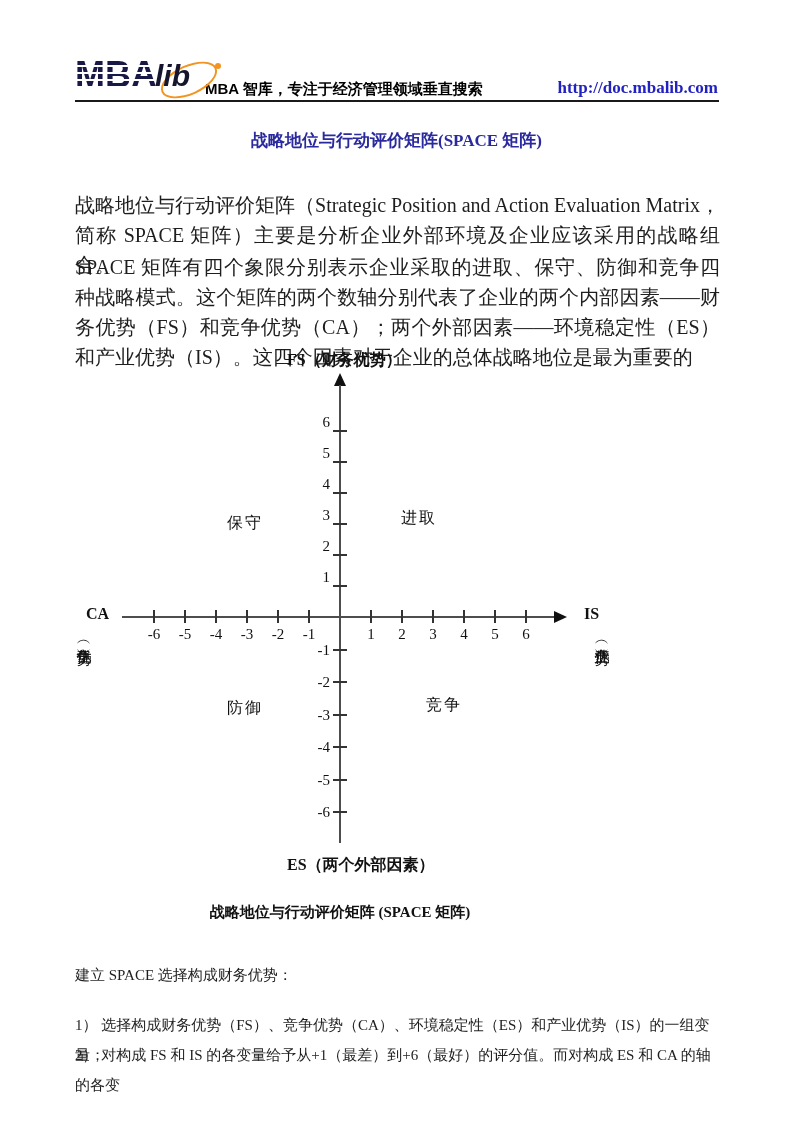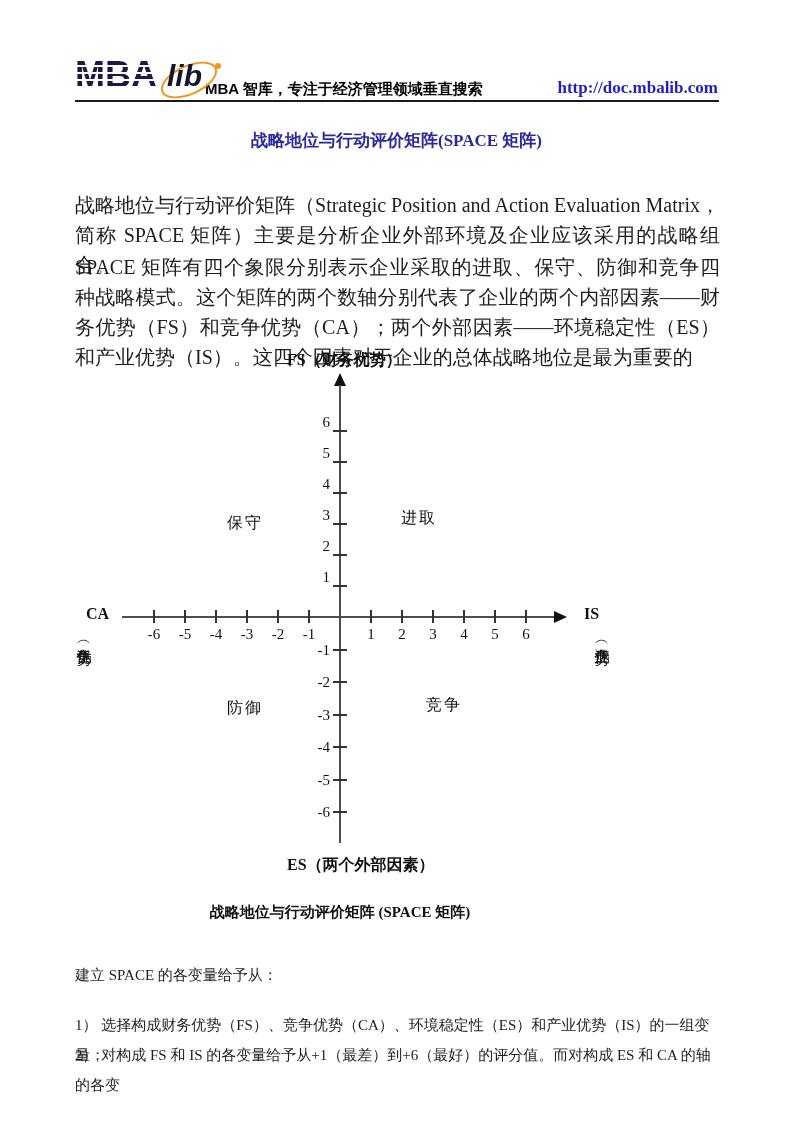--- a/index.html
+++ b/index.html
@@ -12,21 +12,21 @@
   
   .logo { position:absolute; left:75px; top:55px; width:135px; height:46px; }
   .logo-mba {
     position:absolute; left:0; top:2px;
     font-family:"Liberation Sans","DejaVu Sans",sans-serif;
     font-weight:900; font-style:normal; font-size:36px; line-height:36px;
     letter-spacing:0px; color:#191947;
   }
   .logo-stripe { position:absolute; left:0; width:92px; height:2px; background:#ffffff; }
   .logo-lib {
-    position:absolute; left:92px; top:6px;
+    position:absolute; left:80px; top:6px;
     font-family:"Liberation Sans","DejaVu Sans",sans-serif;
     font-weight:800; font-style:italic; font-size:30px; line-height:30px; color:#15152e;
     z-index:2;
   }
   .logo-orbit {
     position:absolute; left:84px; top:10px; width:60px; height:30px;
     border:2.5px solid #F2941F; border-radius:50%;
     transform:rotate(-24deg); z-index:1;
   }
   .logo-orbit-dot {
@@ -191,15 +191,15 @@
     <div class="y-tick-label" style="left: 302px; top: 360.5px;">-3</div>
     <div class="y-tick" style="left: 333px; top: 401px;"></div>
     <div class="y-tick-label" style="left: 302px; top: 393px;">-4</div>
     <div class="y-tick" style="left: 333px; top: 433.5px;"></div>
     <div class="y-tick-label" style="left: 302px; top: 425.5px;">-5</div>
     <div class="y-tick" style="left: 333px; top: 466px;"></div>
     <div class="y-tick-label" style="left: 302px; top: 458px;">-6</div>
   </div>
 
 <div class="chart-caption">战略地位与行动评价矩阵 (SPACE 矩阵)</div>
-<div class="steps-intro">建立 SPACE 的各变量给予从：</div>
+<div class="steps-intro">建立 SPACE 选择构成财务优势：</div>
 <div class="step-item step-1">1） 选择构成财务优势（FS）、竞争优势（CA）、环境稳定性（ES）和产业优势（IS）的一组变量；</div>
 <div class="step-item step-2">2） 对构成 FS 和 IS 的各变量给予从+1（最差）到+6（最好）的评分值。而对构成 ES 和 CA 的轴的各变</div>
 
 </body></html>

